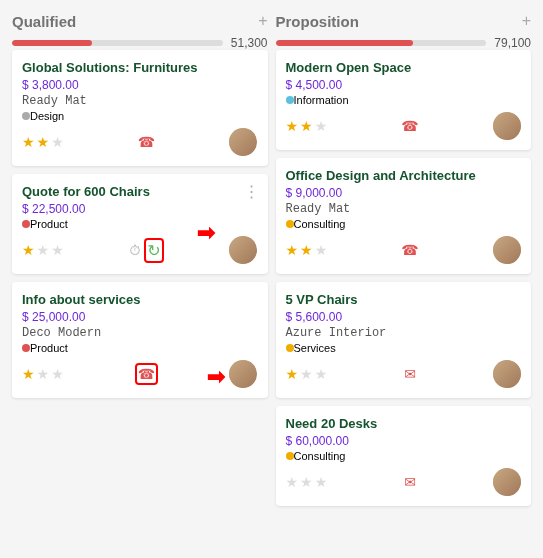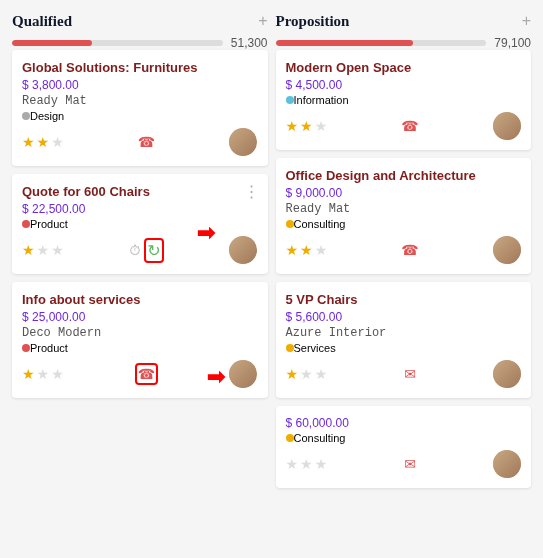--- a/index.html
+++ b/index.html
@@ -26,22 +26,21 @@
     .column-header {
       display: flex;
       align-items: center;
       justify-content: space-between;
       margin-bottom: 6px;
     }
 
     .column-title {
       font-size: 15px;
       font-weight: bold;
-      color: #0f172a;
-      font-family: Liberation Serif, serif;
+      color: #737373;
     }
 
     .column-add {
       color: #aaa;
       font-size: 16px;
       cursor: pointer;
     }
 
     .column-progress {
       display: flex;
@@ -74,21 +73,21 @@
       border-radius: 4px;
       padding: 10px;
       margin-bottom: 8px;
       box-shadow: 0 1px 3px rgba(0,0,0,0.1);
       position: relative;
     }
 
     .card-title {
       font-weight: bold;
       font-size: 13px;
-      color: #7f1d1d;
+      color: #14532d;
       margin-bottom: 3px;
     }
 
     .card-amount {
       color: #6d28d9;
       font-size: 12px;
       margin-bottom: 2px;
     }
 
     .card-company {
@@ -369,20 +368,21 @@
           </div>
           <div class="card-actions">
             <span><span class="action-icon" style="color: rgb(224, 82, 82);">✉</span></span>
           </div>
           <div class="avatar">
             <div class="avatar-img"></div>
           </div>
         </div>
       </div>
       <div class="kanban-card">
+        <div class="card-title">Need 20 Desks</div>
         <div class="card-amount">$ 60,000.00</div>
         <div class="card-tag">
           <span class="tag-dot consulting"></span>
           <span>Consulting</span>
         </div>
         <div class="card-footer">
           <div class="card-stars">
             <span class="star empty">★</span>
             <span class="star empty">★</span>
             <span class="star empty">★</span>

